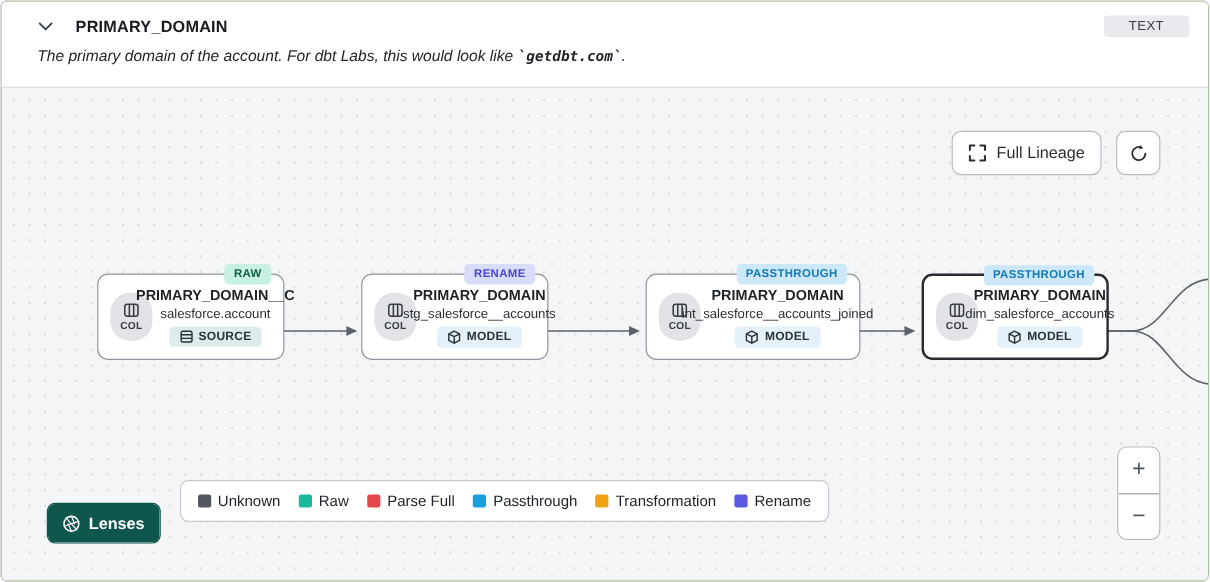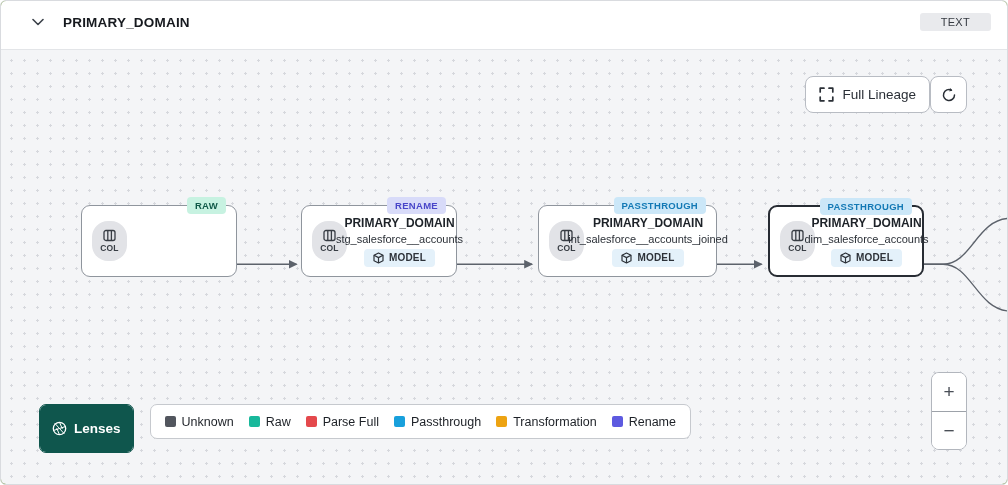--- a/index.html
+++ b/index.html
@@ -84,22 +84,22 @@
     background-color: #f4f5f7;
     background-image: radial-gradient(#d6d8dd 1px, transparent 1.2px);
     background-size: 13px 13px;
     background-position: 4px 4px;
     overflow: hidden;
   }
   .edges-svg { position: absolute; inset: 0; width: 100%; height: 100%; }
   
   .canvas-toolbar {
     position: absolute;
-    top: 26px; right: 40px;
-    display: flex; 
+    top: 36px; right: 40px;
+    display: flex; gap: 12px;
   }
   .btn {
     background: #fff;
     border: 1px solid #b8bcc3;
     border-radius: 8px;
     height: 37px;
     display: inline-flex;
     align-items: center;
     gap: 8px;
     padding: 0 13px;
@@ -177,21 +177,22 @@
     left: 38px; bottom: 31px;
     display: flex;
     gap: 16px;
     align-items: stretch;
   }
   .lens-group {
     display: flex;
     border-radius: 7px;
     overflow: hidden;
     border: 1px solid #0f564d;
-    height: 49px;
+    height: 34px;
+    margin-top: 19px;
   }
   .lenses-btn {
     background: #0f564d;
     color: #fff;
     display: flex; align-items: center; gap: 7px;
     padding: 0 12px;
     font-size: 13.5px;
     font-weight: bold;
     cursor: pointer;
   }
@@ -247,20 +248,21 @@
   <div class="header">
     <div class="header-row">
       <span class="chevron-btn">
         <svg width="12" height="8" viewBox="0 0 12 8">
             <path d="M1 1.5 L6 6.5 L11 1.5" fill="none" stroke="#3c424a" stroke-width="1.6" stroke-linecap="round" stroke-linejoin="round"></path>
           </svg>
       </span>
       <span class="hdr-title">PRIMARY_DOMAIN</span>
       <span class="type-badge">TEXT</span>
     </div>
+    <div class="hdr-desc"><span>The primary domain of the account. For dbt Labs, this would look like </span><code>`getdbt.com`</code><span>.</span></div>
   </div>
 
   <div class="canvas">
 
     <svg class="edges-svg" viewBox="0 0 1008 389" preserveAspectRatio="none">
       <defs>
         <marker id="arrow" markerWidth="8" markerHeight="8" refX="6" refY="3" orient="auto">
           <path d="M0,0 L7,3 L0,6 Z" fill="#5c626b"></path>
         </marker>
       </defs>
@@ -295,20 +297,34 @@
       <span class="col-chip">
         <span>
             <svg width="13" height="13" viewBox="0 0 13 13">
               <rect x="1" y="1.5" width="11" height="10" rx="2" fill="none" stroke="#383d44" stroke-width="1.3"></rect>
               <line x1="4.8" y1="1.5" x2="4.8" y2="11.5" stroke="#383d44" stroke-width="1.3"></line>
               <line x1="8.4" y1="1.5" x2="8.4" y2="11.5" stroke="#383d44" stroke-width="1.3"></line>
             </svg>
           </span>
         <span class="col-label">COL</span>
       </span>
+      <span class="node-body">
+        <span class="node-title">PRIMARY_DOMAIN__C</span>
+        <span class="node-sub">salesforce.account</span>
+        <span class="kind-pill source">
+          <span>
+              <svg width="11" height="11" viewBox="0 0 11 11">
+                <rect x="1" y="1" width="9" height="9" rx="1.5" fill="none" stroke="#2d3239" stroke-width="1.2"></rect>
+                <line x1="1" y1="4" x2="10" y2="4" stroke="#2d3239" stroke-width="1.2"></line>
+                <line x1="1" y1="7" x2="10" y2="7" stroke="#2d3239" stroke-width="1.2"></line>
+              </svg>
+            </span>
+          <span>SOURCE</span>
+        </span>
+      </span>
     </div>
 
     <div class="node" style="left:300px; top:155px; width:156px;">
       <span class="node-badge rename">RENAME</span>
       <span class="col-chip">
         <span>
             <svg width="13" height="13" viewBox="0 0 13 13">
               <rect x="1" y="1.5" width="11" height="10" rx="2" fill="none" stroke="#383d44" stroke-width="1.3"></rect>
               <line x1="4.8" y1="1.5" x2="4.8" y2="11.5" stroke="#383d44" stroke-width="1.3"></line>
               <line x1="8.4" y1="1.5" x2="8.4" y2="11.5" stroke="#383d44" stroke-width="1.3"></line>

